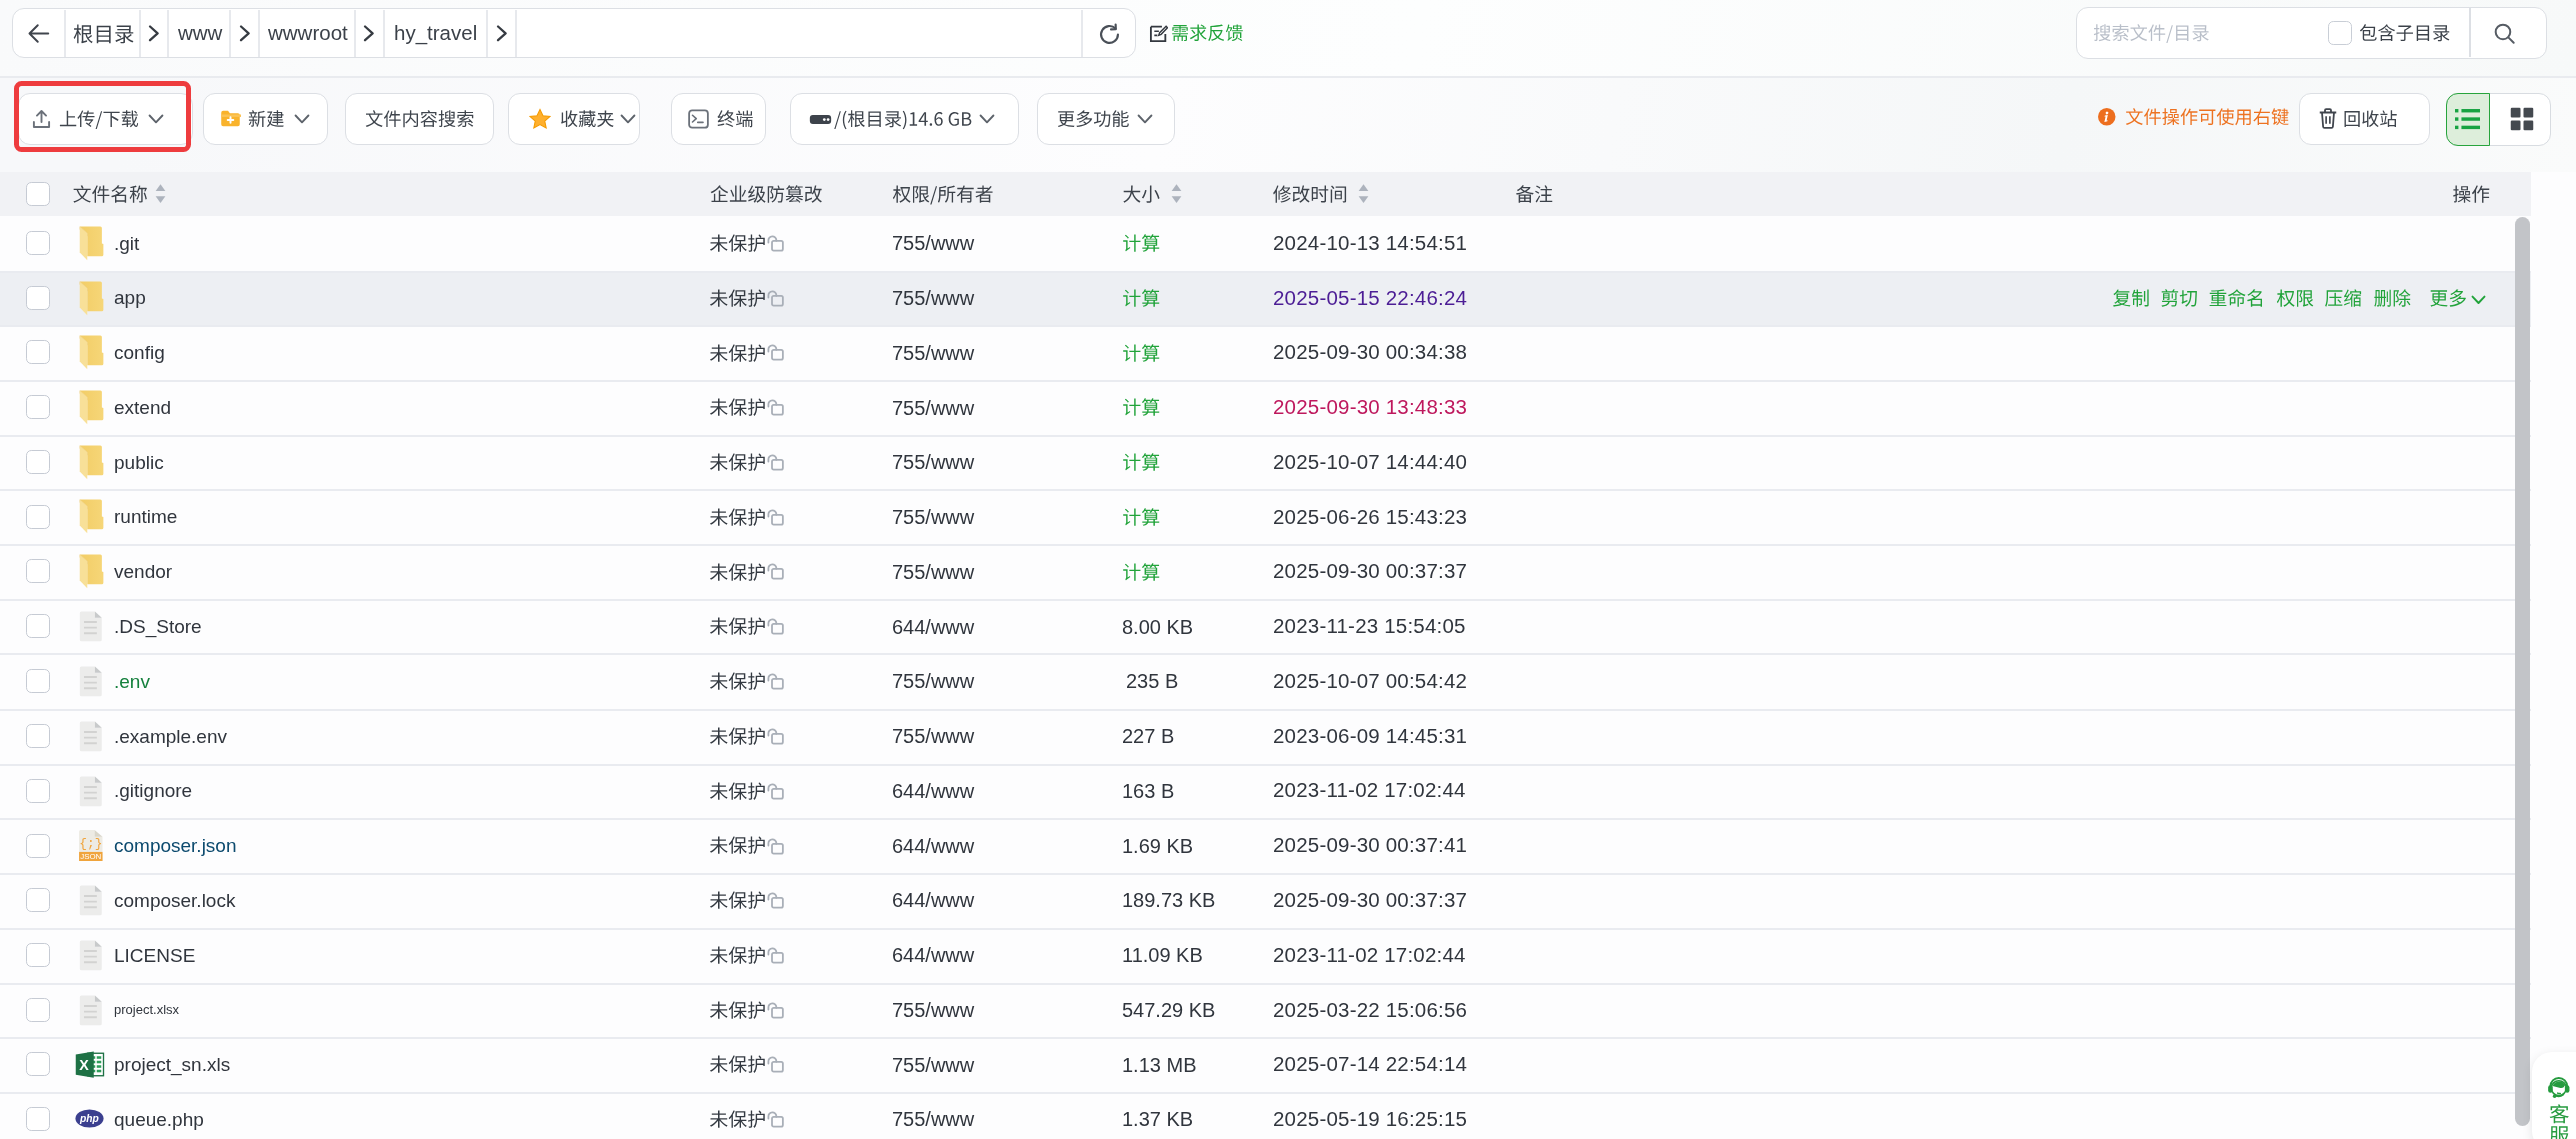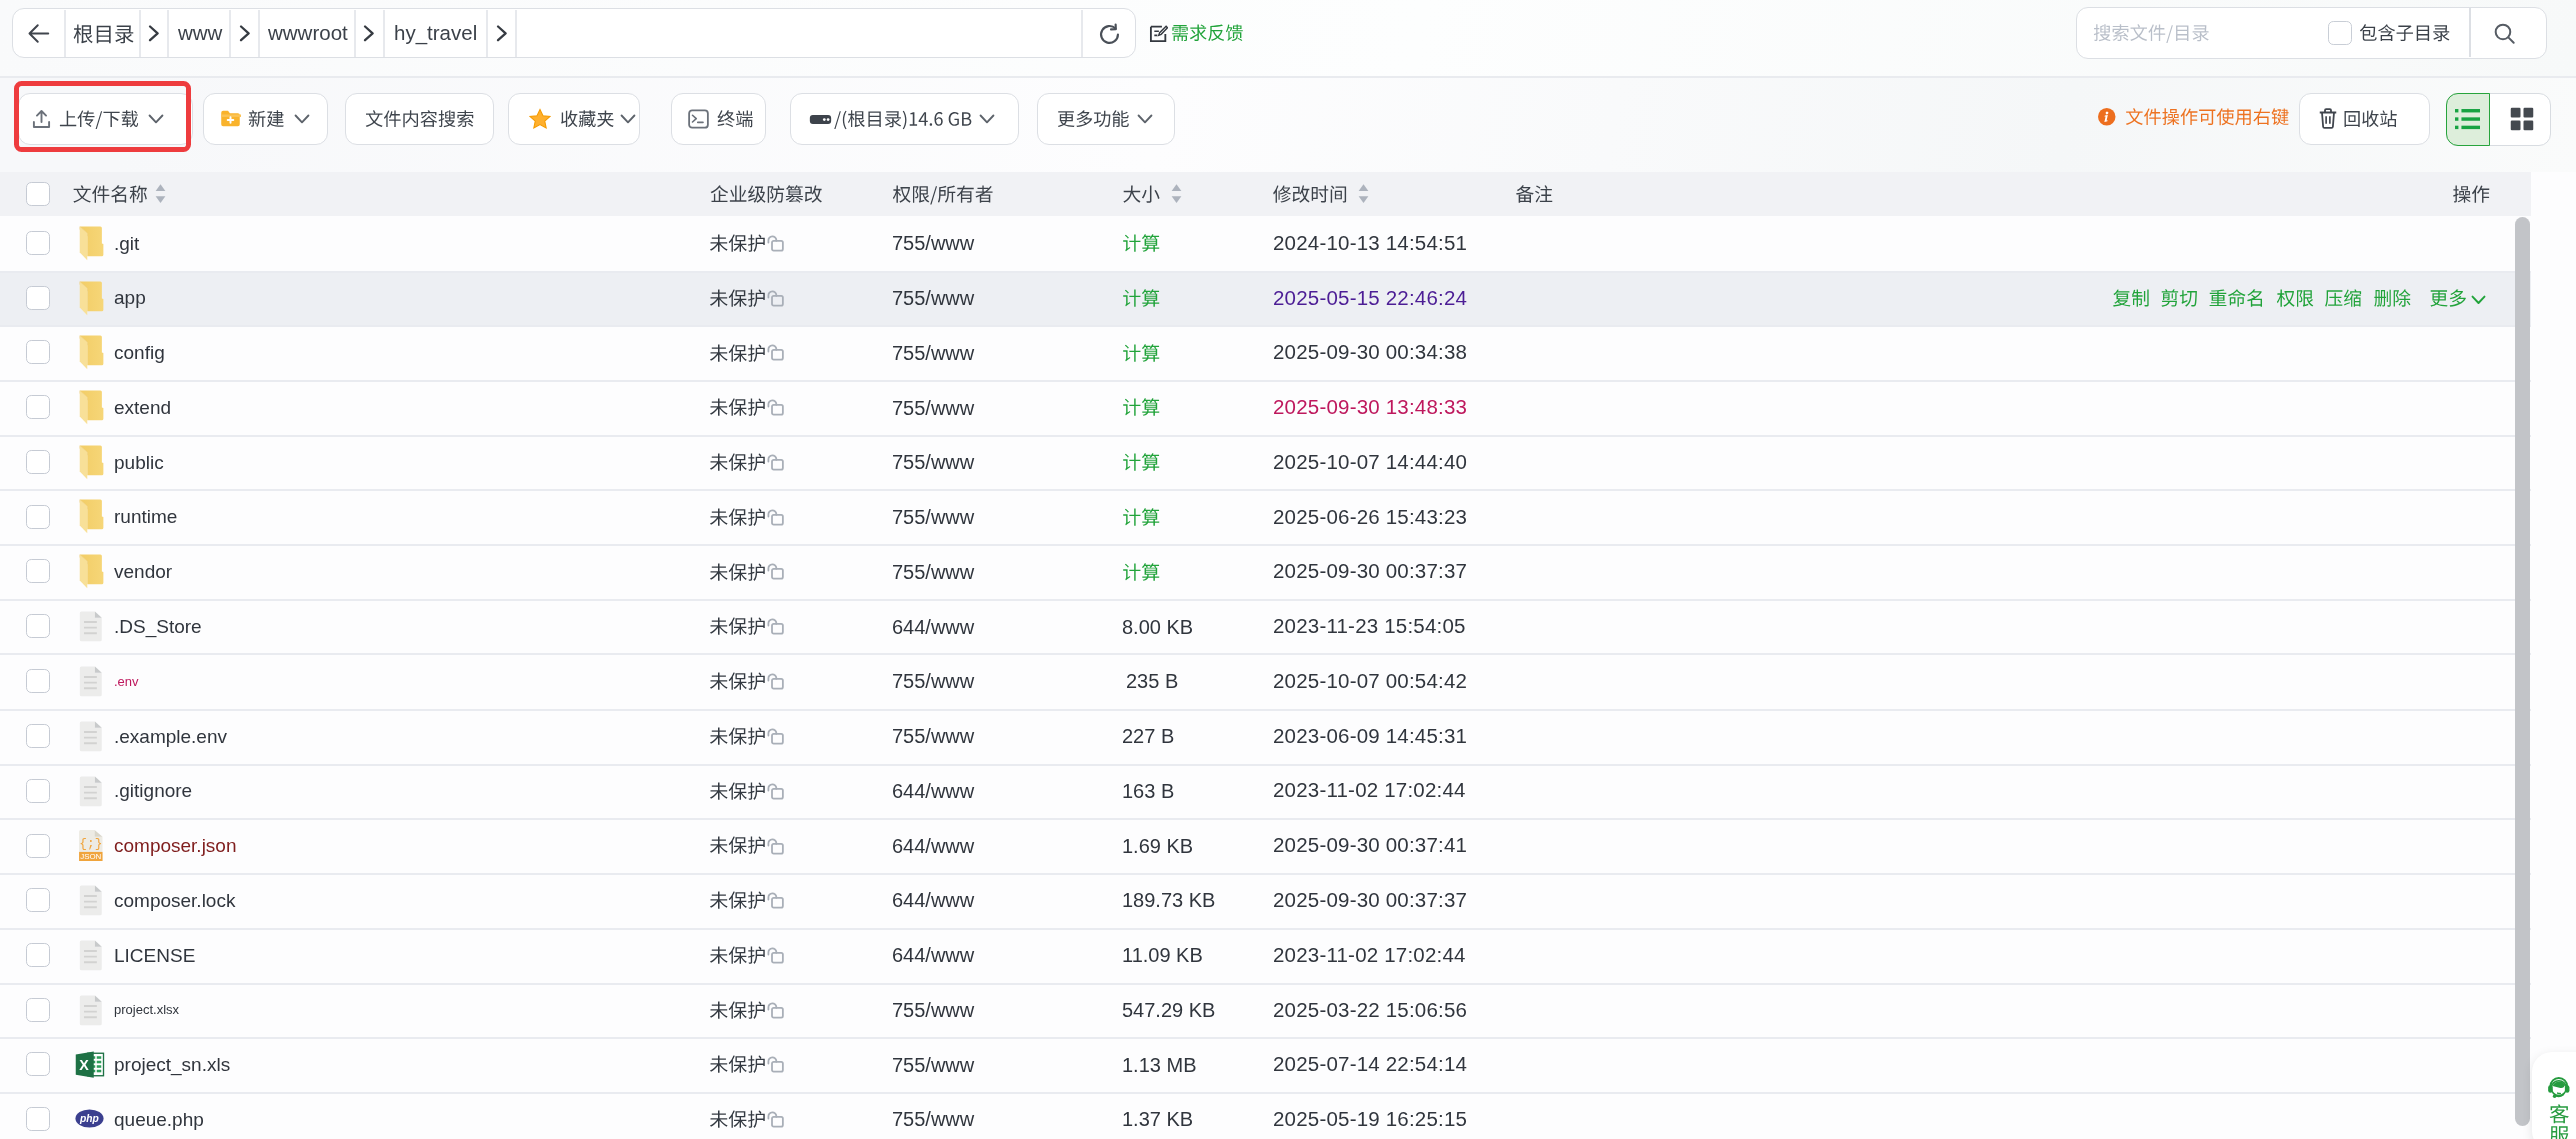--- a/index.html
+++ b/index.html
@@ -391,21 +391,21 @@
       <use href="#lock"></use>
     </svg>
 <div class="t" style="left:892px;top:617px;font-size:20px;color:#30353d;line-height:20px">644/www</div>
 <div class="t" style="left:1122px;top:617px;font-size:20px;color:#30353d;line-height:20px">8.00 KB</div>
 <div class="t" style="left:1273px;top:616px;font-size:20.5px;color:#30353d;line-height:20.5px;letter-spacing:0.2px">2023-11-23 15:54:05</div>
 <div class="abs" style="left:0;top:653px;width:2531px;height:1.5px;background:#e9ebf0"></div>
 <div class="abs" style="left:26px;top:669px;width:24px;height:24px;border:1.9px solid #c6cbd4;border-radius:5.3px;background:#fff"></div>
 <svg class="abs" style="left:79px;top:666px" width="23.6" height="31" viewBox="0 0 31 41">
       <use href="#file"></use>
     </svg>
-<div class="t" style="left:114px;top:672px;font-size:13px;color:#be185d;line-height:19px">.env</div>
+<div class="t" style="left:114px;top:672px;font-size:19px;color:#15803d;line-height:19px">.env</div>
 <svg class="z" style="left:709px;top:672px" width="59" height="22" viewBox="0 0 77 29">
       <use href="#wbh"></use>
     </svg>
 <svg class="abs" style="left:766px;top:672px" width="18" height="17.5" viewBox="0 0 24 23">
       <use href="#lock"></use>
     </svg>
 <div class="t" style="left:892px;top:671px;font-size:20px;color:#30353d;line-height:20px">755/www</div>
 <div class="t" style="left:1126px;top:671px;font-size:20px;color:#30353d;line-height:20px">235 B</div>
 <div class="t" style="left:1273px;top:671px;font-size:20.5px;color:#30353d;line-height:20.5px;letter-spacing:0.2px">2025-10-07 00:54:42</div>
 <div class="abs" style="left:0;top:709px;width:2531px;height:1.5px;background:#e9ebf0"></div>
@@ -440,21 +440,21 @@
 <div class="t" style="left:1273px;top:780px;font-size:20.5px;color:#30353d;line-height:20.5px;letter-spacing:0.2px">2023-11-02 17:02:44</div>
 <div class="abs" style="left:0;top:818px;width:2531px;height:1.5px;background:#e9ebf0"></div>
 <div class="abs" style="left:26px;top:834px;width:24px;height:24px;border:1.9px solid #c6cbd4;border-radius:5.3px;background:#fff"></div>
 <svg class="abs" style="left:79px;top:830px" width="23.6" height="31" viewBox="0 0 31 41">
 <path d="M0 2 Q0 0 2 0 H20.5 L20.5 9 H31 V41 H0 Z" fill="#edebe4"></path>
 <path d="M20.5 0 L31 9 H20.5 Z" fill="#d9d6ca"></path>
 <rect x="0" y="29" width="31" height="12" fill="#f0a43c"></rect>
 <text x="15.5" y="39" font-family="Liberation Sans" font-size="10.5" fill="#fff" text-anchor="middle">JSON</text>
 <text x="15.5" y="22" font-family="Liberation Mono,monospace" font-size="17" fill="#f0a43c" text-anchor="middle">{;}</text>
     </svg>
-<div class="t" style="left:114px;top:836px;font-size:19px;color:#7f1d1d;line-height:19px">composer.json</div>
+<div class="t" style="left:114px;top:836px;font-size:19px;color:#0c4a6e;line-height:19px">composer.json</div>
 <svg class="z" style="left:709px;top:836px" width="59" height="22" viewBox="0 0 77 29">
       <use href="#wbh"></use>
     </svg>
 <svg class="abs" style="left:766px;top:837px" width="18" height="17.5" viewBox="0 0 24 23">
       <use href="#lock"></use>
     </svg>
 <div class="t" style="left:892px;top:836px;font-size:20px;color:#30353d;line-height:20px">644/www</div>
 <div class="t" style="left:1122px;top:836px;font-size:20px;color:#30353d;line-height:20px">1.69 KB</div>
 <div class="t" style="left:1273px;top:835px;font-size:20.5px;color:#30353d;line-height:20.5px;letter-spacing:0.2px">2025-09-30 00:37:41</div>
 <div class="abs" style="left:0;top:873px;width:2531px;height:1.5px;background:#e9ebf0"></div>

